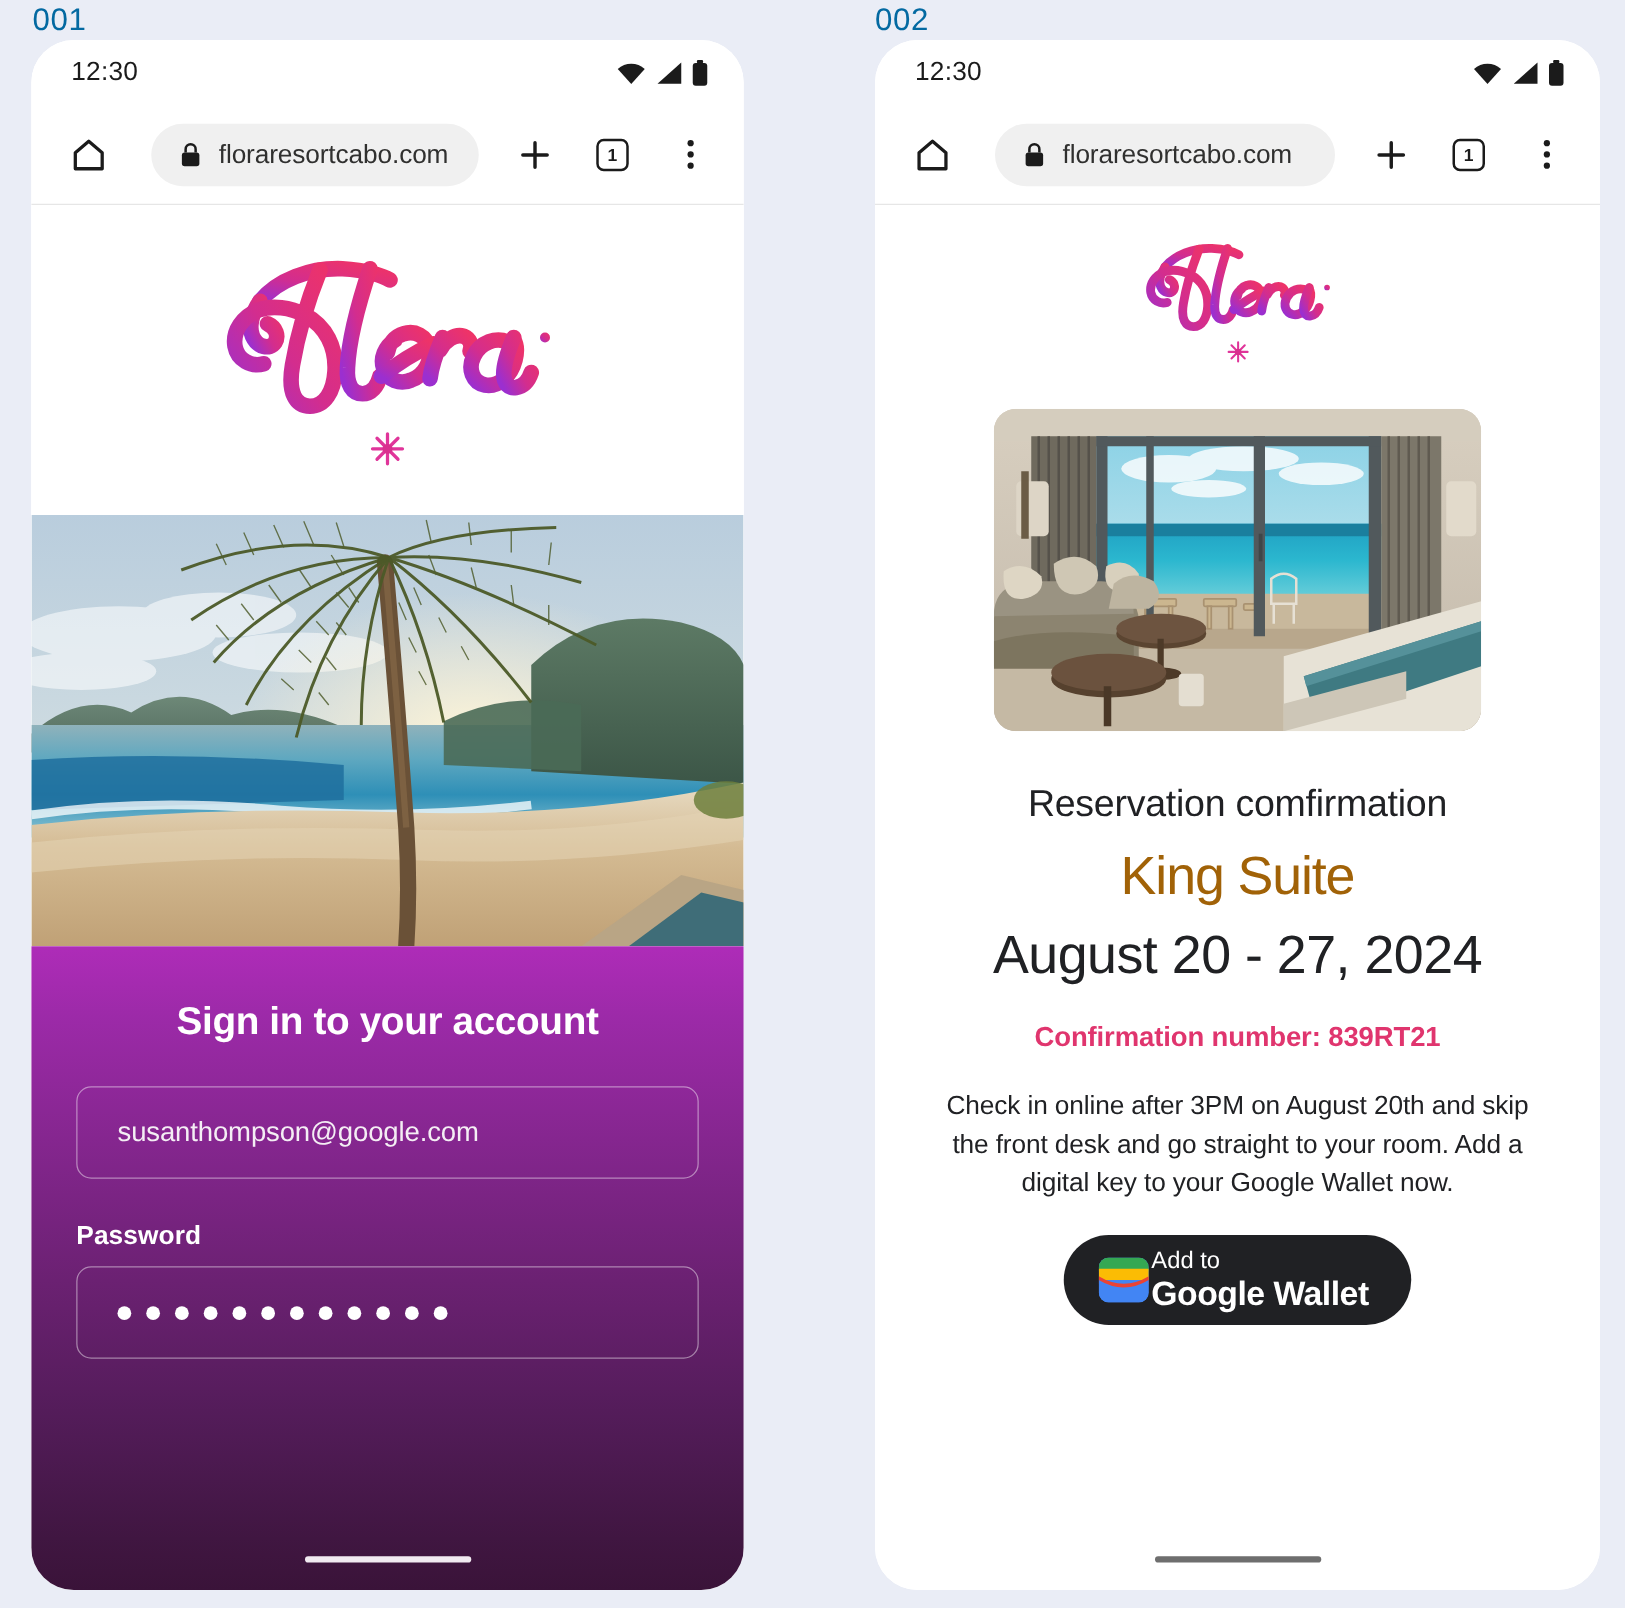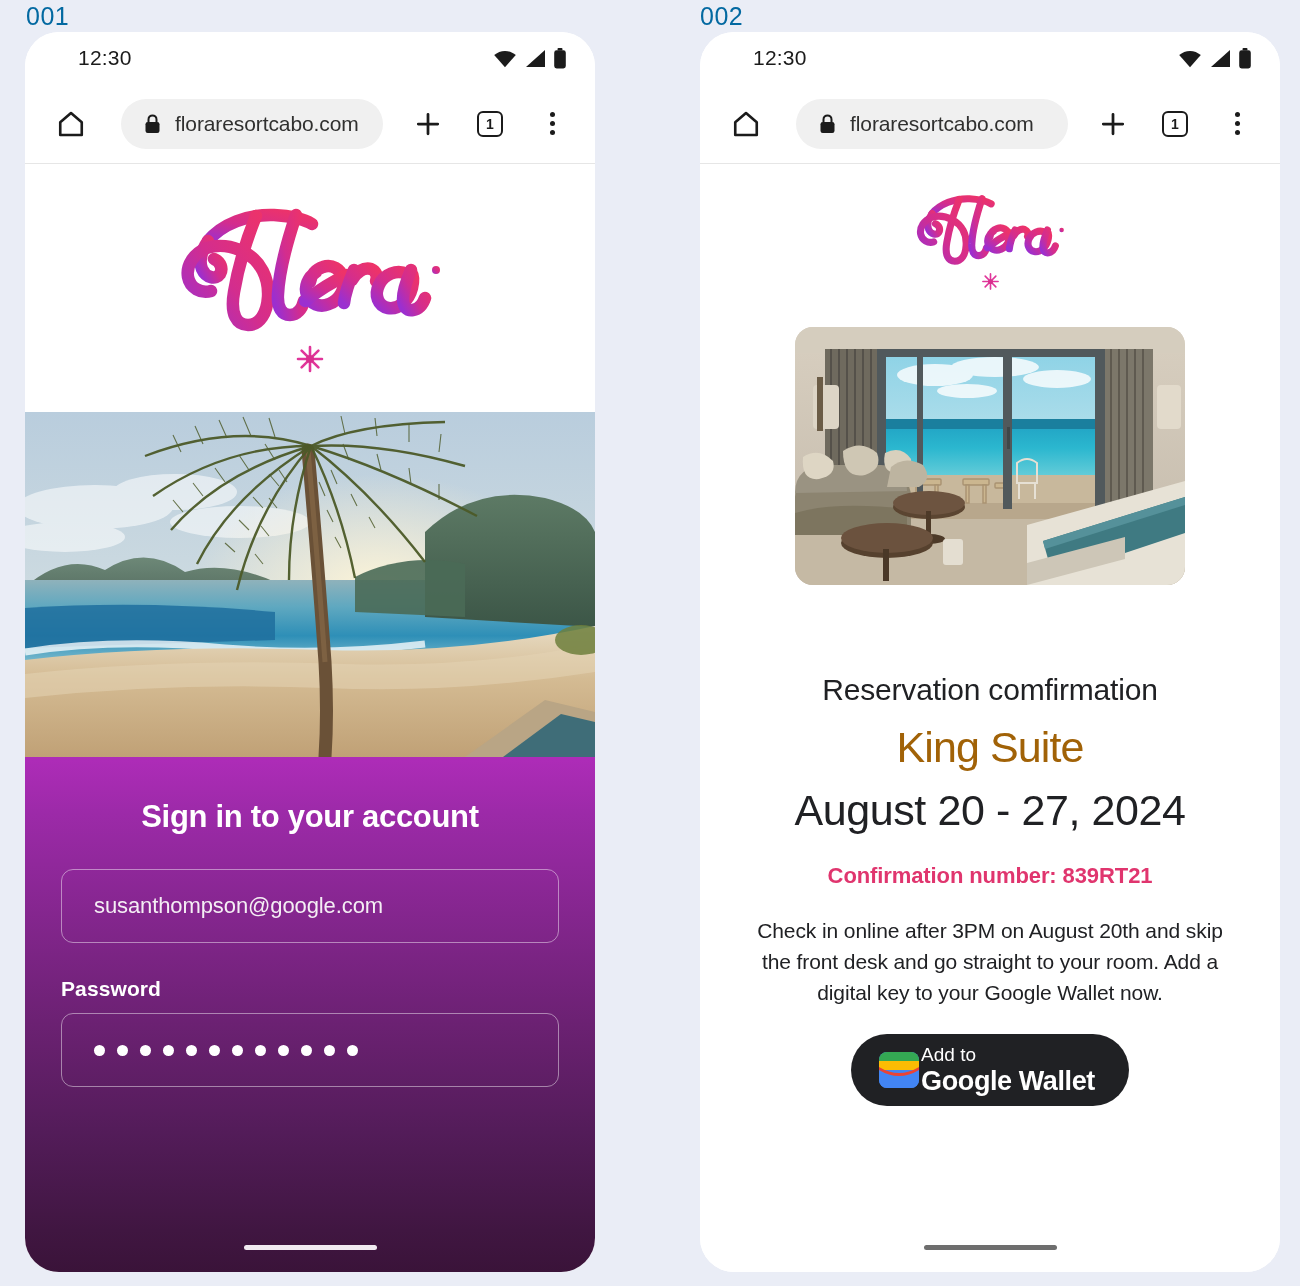--- a/index.html
+++ b/index.html
@@ -26,21 +26,21 @@
   }
   #phone-001 { left:25px; top:32px; width:570px; height:1240px; }
   #phone-002 { left:700px; top:32px; width:580px; height:1240px; }
 
   
   .status-bar {
     height:52px; display:flex; align-items:center;
     justify-content:space-between; padding:0 28px 0 32px;
     background:#fff;
   }
-  .status-time { font-size:21px; color:#1b1b1b; font-weight:500; letter-spacing:.2px;margin-left:21px; }
+  .status-time { font-size:21px; color:#1b1b1b; font-weight:500; letter-spacing:.2px; }
   .status-icons { display:flex; align-items:center; gap:7px; }
 
   
   .chrome-bar {
     height:80px; display:flex; align-items:center;
     background:#fff; padding:0 20px 0 26px; gap:16px;
     border-bottom:1px solid #e6e6e6;
   }
   .home-btn { width:40px; height:40px; display:flex; align-items:center; justify-content:center; flex:0 0 auto; }
   .omnibox {
@@ -102,21 +102,21 @@
   .home-indicator { position:absolute; bottom:22px; left:0; right:0; display:flex; justify-content:center; }
   .home-indicator span { display:block; width:133px; height:5px; border-radius:3px; }
   .hi-light span { background:#f1eaf1; }
   .hi-dark span { background:#6e6e6e; }
 
   
   .room-photo {
     width:390px; height:258px; border-radius:18px; overflow:hidden;
     position:relative; margin-top:36px; flex:0 0 auto;
   }
-  .conf-block { text-align:center; padding:12px 34px; width:100%;margin-top:36px; }
+  .conf-block { text-align:center; padding:2px 34px; width:100%; }
   .conf-heading { font-size:30px; color:#202124; margin-top:40px; letter-spacing:-.2px; }
   .conf-room { font-size:43px; font-weight:400; color:#a16207; margin-top:16px; letter-spacing:-.9px; }
   .conf-dates { font-size:43px; color:#202124; margin-top:14px; letter-spacing:-.4px; }
   .conf-number { font-size:22px; font-weight:700; margin-top:28px; letter-spacing:-.1px; }
   .conf-body {
     font-size:21px; color:#202124; line-height:1.48; margin-top:26px;
     padding:0 14px; letter-spacing:-.1px;
   }
 
   

